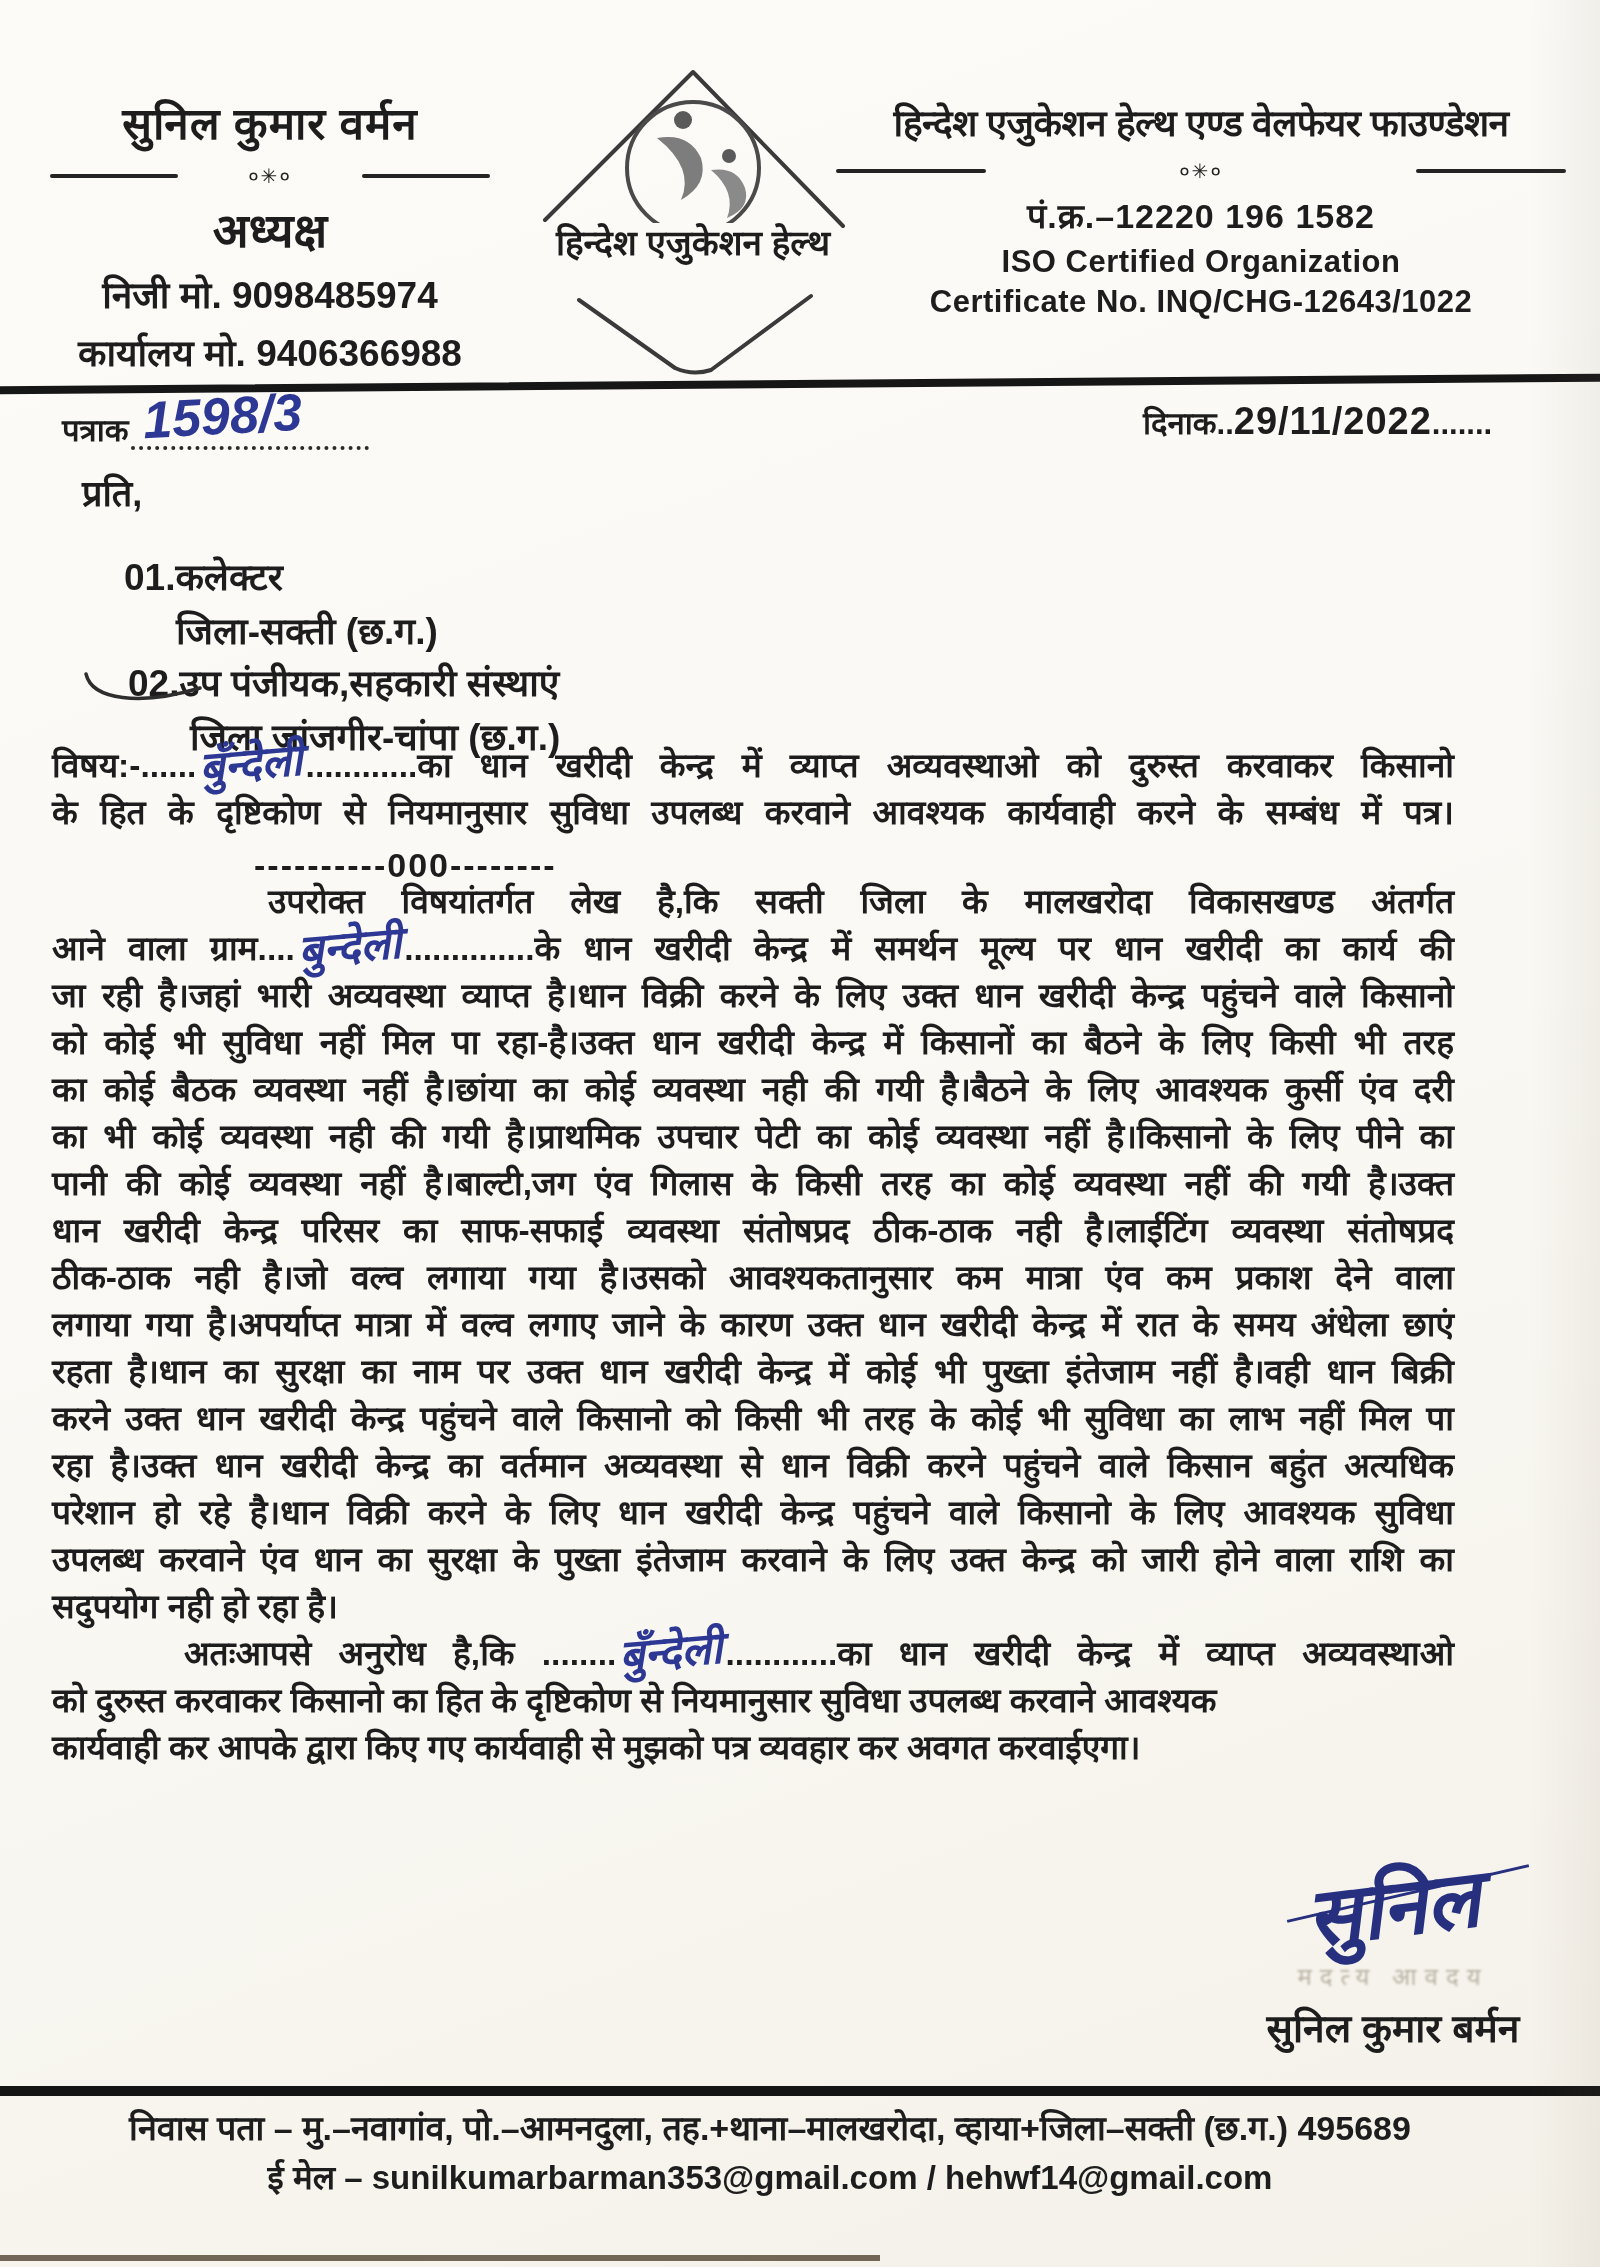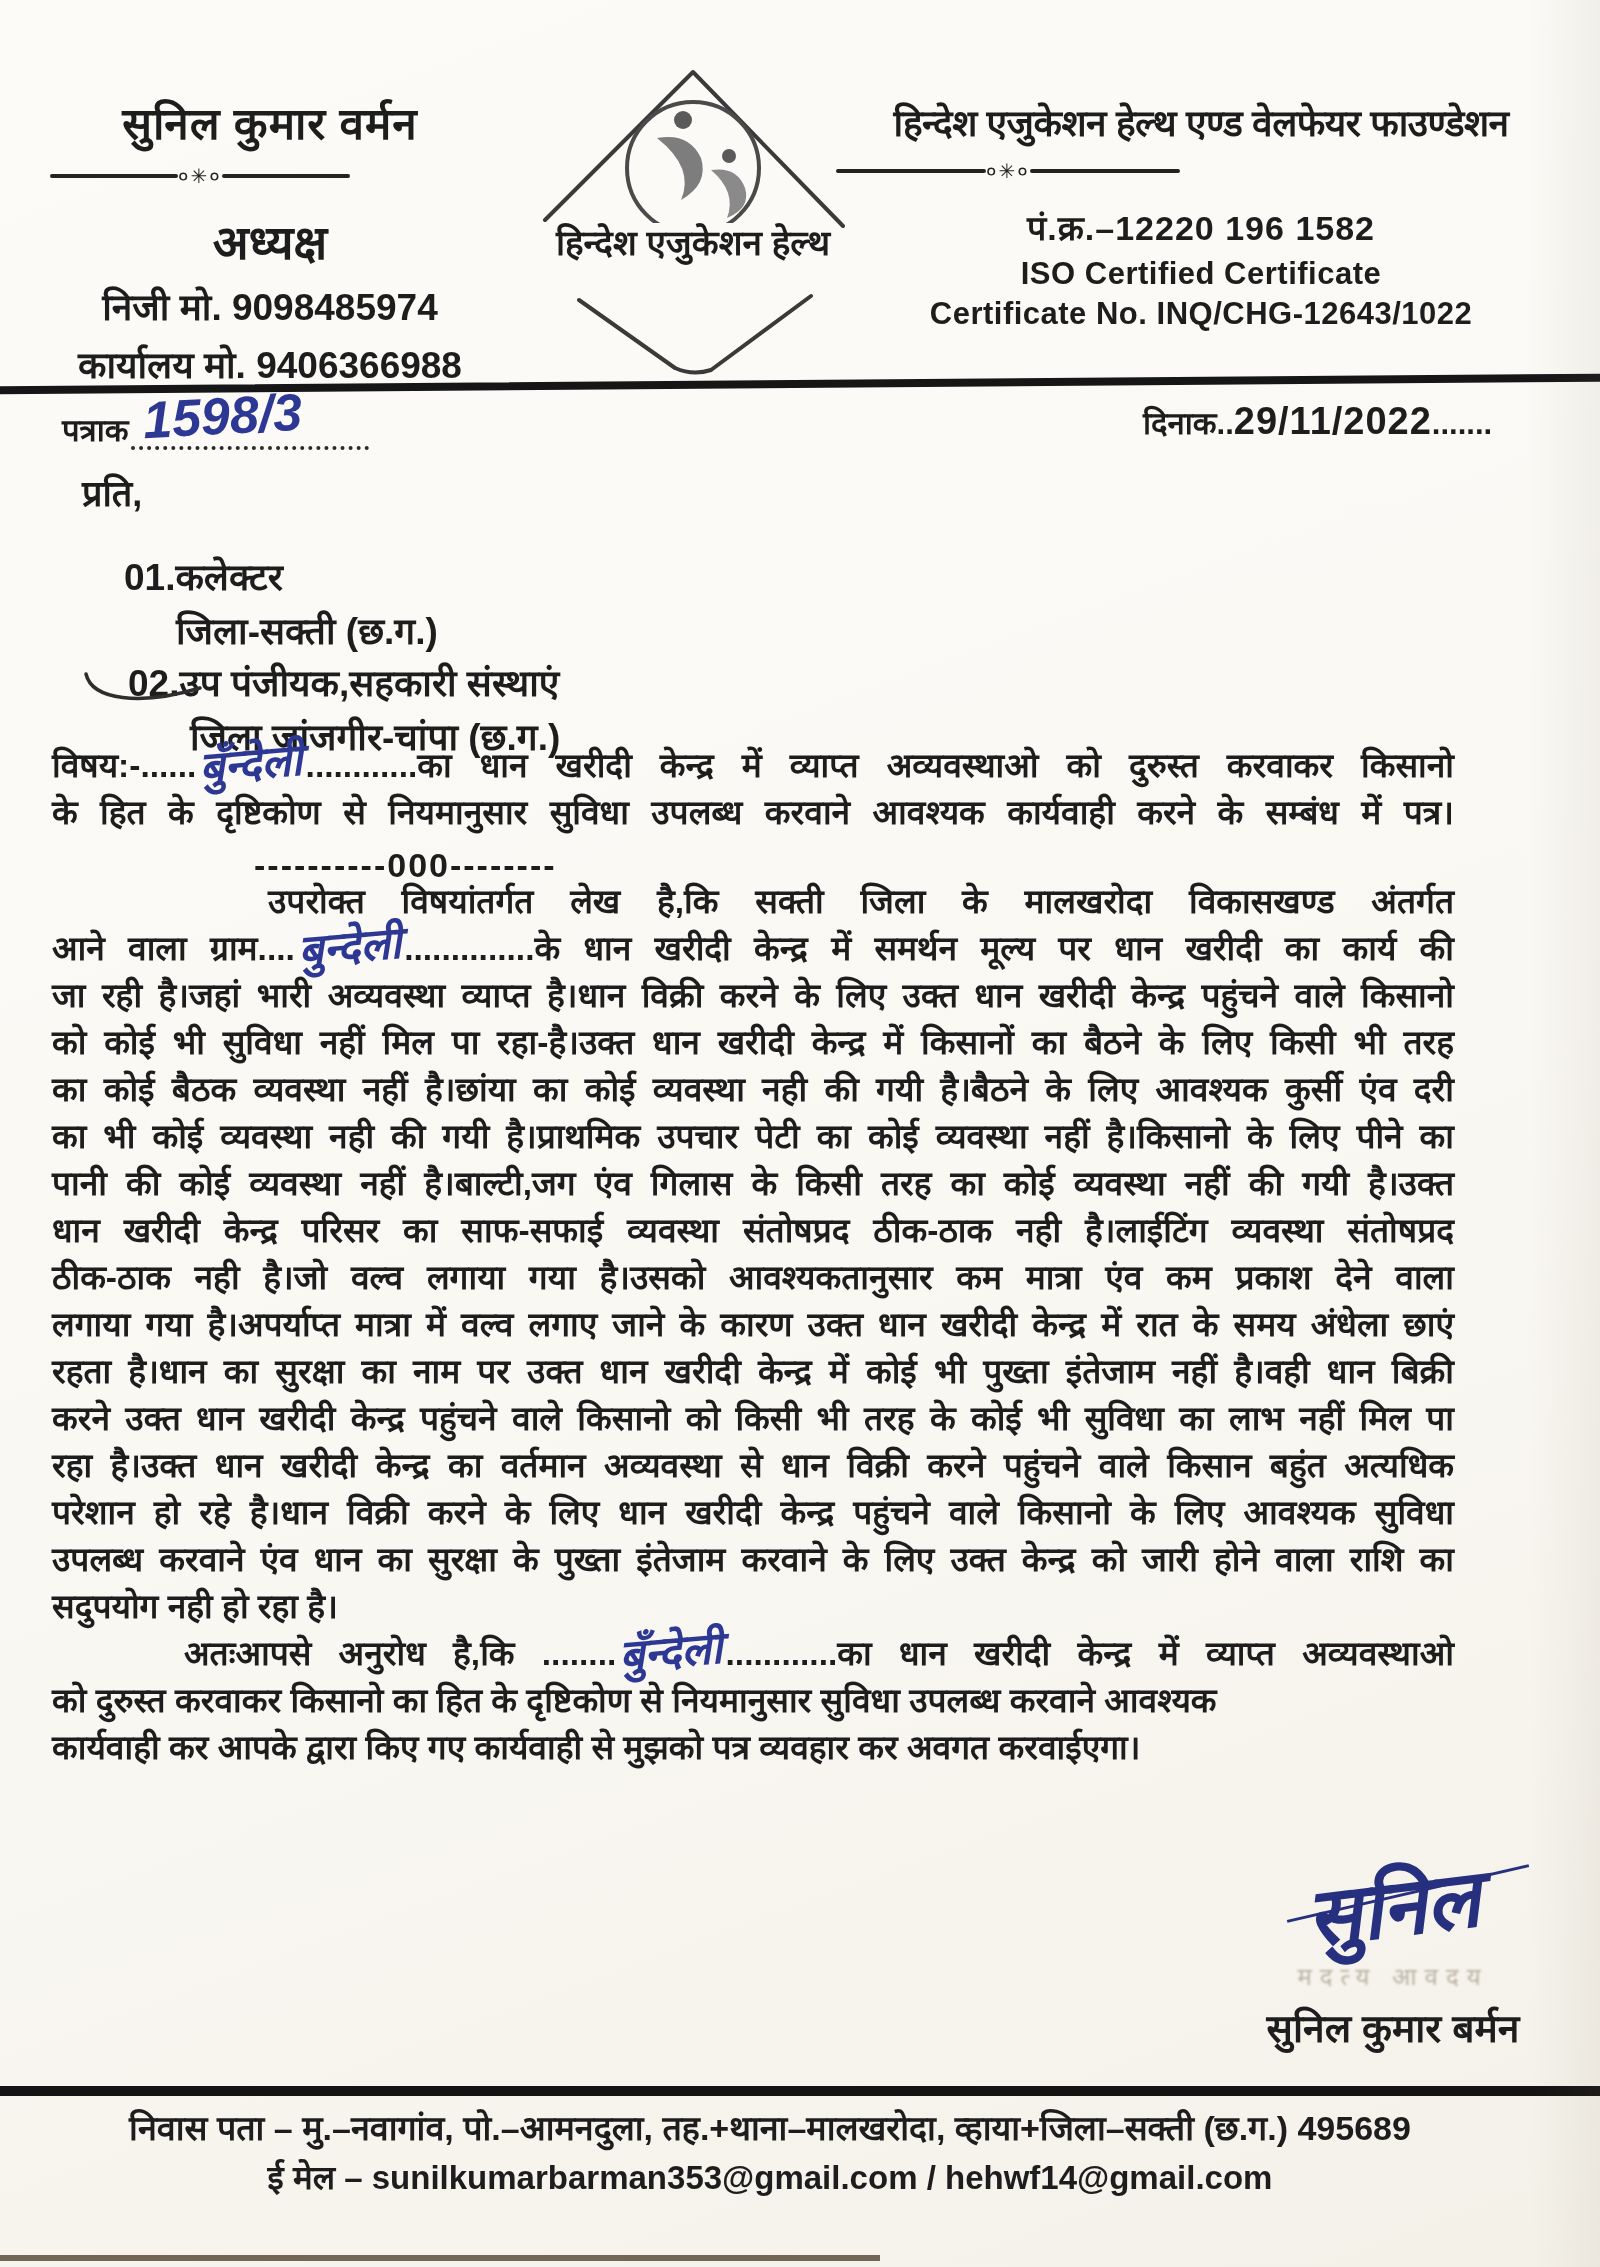--- a/index.html
+++ b/index.html
@@ -7,21 +7,21 @@
     position:relative;width:1600px;height:2267px;overflow:hidden;
     background:linear-gradient(160deg,#fcfbf8 0%,#faf8f3 55%,#f4f1e9 100%);
     font-family:"Liberation Sans","DejaVu Sans",sans-serif;
     color:#1d1d1d;
   }
   .abs{position:absolute;}
   .hi{font-weight:700;}
   
   .hdr-left{left:50px;top:92px;width:440px;text-align:center;}
   .hl-name{font-size:44px;font-weight:800;letter-spacing:1px;}
-  .orn{display:flex;align-items:center;justify-content:flex-start;margin:10px auto 20px auto;}
+  .orn{display:flex;align-items:center;justify-content:space-between;margin:10px auto 8px auto;}
   .orn-line{height:4px;background:#232323;width:128px;border-radius:2px;}
   .orn-mid{font-size:20px;color:#232323;letter-spacing:2px;}
   .hl-title{font-size:47px;font-weight:800;margin-top:6px;}
   .hl-phone{font-size:37px;font-weight:700;margin-top:7px;white-space:nowrap;}
   .hdr-right{left:836px;top:96px;width:730px;text-align:center;}
   .hr-org{font-size:37px;font-weight:800;white-space:nowrap;letter-spacing:-0.5px;}
   .hdr-right .orn-line{width:150px;}
   .hr-reg{font-size:34px;font-weight:700;letter-spacing:1px;}
   .hr-iso{font-size:31px;font-weight:600;margin-top:6px;letter-spacing:0.5px;}
   .hr-cert{font-size:31px;font-weight:600;margin-top:4px;letter-spacing:0.5px;}
@@ -103,21 +103,21 @@
   </div>
 
   <div class="abs hdr-right">
     <div class="hr-org">हिन्देश एजुकेशन हेल्थ एण्ड वेलफेयर फाउण्डेशन</div>
     <div class="orn">
       <span class="orn-line"></span>
       <span class="orn-mid">०✳०</span>
       <span class="orn-line"></span>
     </div>
     <div class="hr-reg">पं.क्र.–12220 196 1582</div>
-    <div class="hr-iso">ISO Certified Certificate</div>
+    <div class="hr-iso">ISO Certified Organization</div>
     <div class="hr-cert">Certificate No. INQ/CHG-12643/1022</div>
   </div>
 
   <div class="abs rule1"></div>
 
   <div class="abs letterno">
     <span>पत्राक</span><span class="dotline"><span class="hw">1598/3</span></span>
   </div>
   <div class="abs dateline">
     <span>दिनाक..</span><span class="val">29/11/2022</span><span>.......</span>

